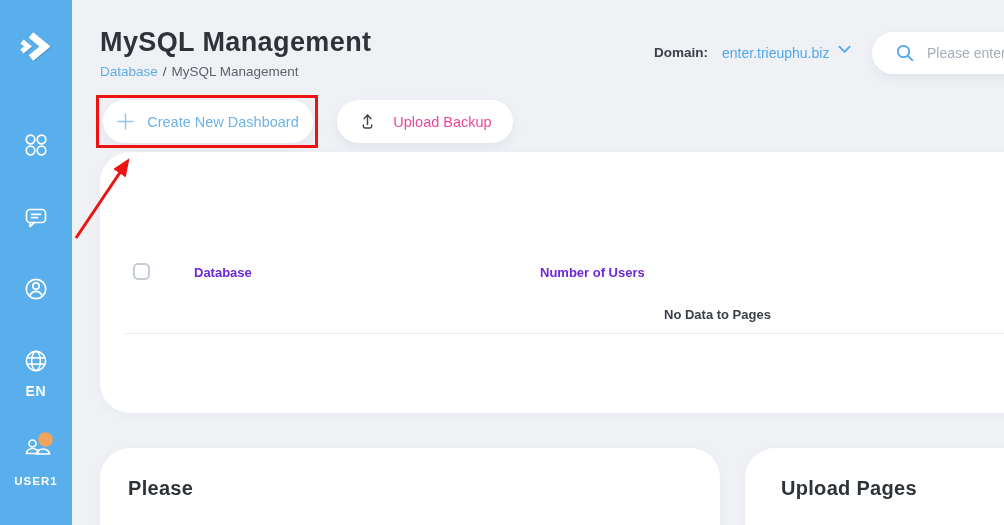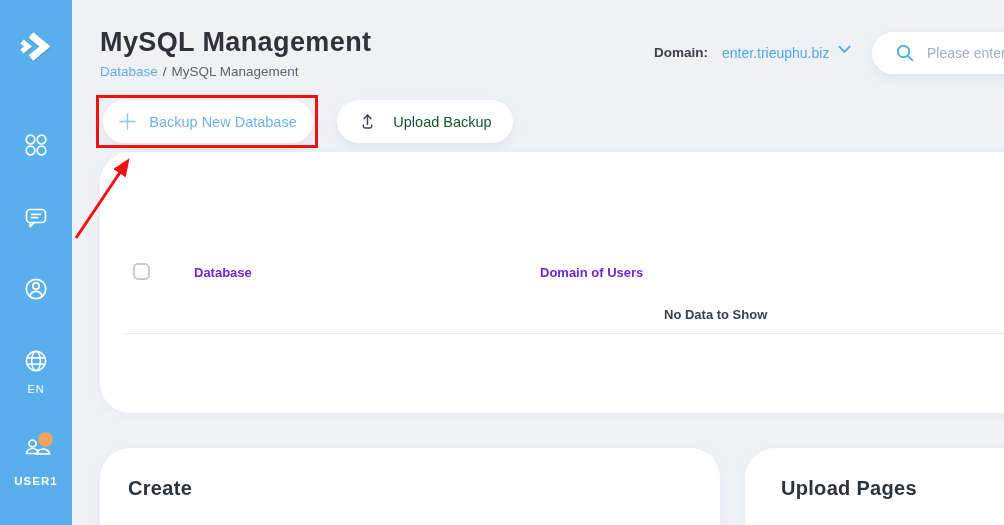--- a/index.html
+++ b/index.html
@@ -15,21 +15,21 @@
     background:#58AFEC;
   }
   .logo { position:absolute; left:18px; top:30px; width:32px; height:32px; cursor:pointer;
           filter:drop-shadow(1px 1.5px 0.5px rgba(60,80,100,.25)); }
   .nav-btn { position:absolute; left:23px; width:26px; height:26px; cursor:pointer; }
   .nav-apps   { top:132px; }
   .nav-chat   { top:204px; }
   .nav-account{ top:276px; }
   .lang-icon  { position:absolute; left:23px; top:348px; width:26px; height:26px; cursor:pointer; }
   .lang-label { position:absolute; left:0; top:383px; width:72px; text-align:center;
-                color:#FFFFFF; font-size:11px; font-weight:normal; letter-spacing:.8px; }
+                color:#FFFFFF; font-size:14px; font-weight:bold; letter-spacing:.8px; }
   .user-icon  { position:absolute; left:19px; top:428px; width:34px; height:30px; cursor:pointer; }
   .user-label { position:absolute; left:0; top:475px; width:72px; text-align:center;
                 color:#FFFFFF; font-size:11.5px; font-weight:bold; letter-spacing:1px; }
   .lang-group, .user-group { cursor:pointer; }
 
   
   .page-title {
     position:absolute; left:100px; top:27px;
     font-size:27px; font-weight:bold; color:#2D3338; letter-spacing:.4px;
   }
@@ -57,21 +57,21 @@
   .search-box input::placeholder { color:#A7AEB8; }
 
   
   .btn {
     position:absolute; top:100px; height:43px; border:none; background:#FFFFFF;
     border-radius:21.5px; display:flex; align-items:center; justify-content:center;
     cursor:pointer; font-family:"Liberation Sans", sans-serif; font-size:14.5px;
     box-shadow:0 4px 10px rgba(140,155,175,.14);
   }
   .btn-create { left:103px; width:210px; color:#6FB2E6; gap:13px; }
-  .btn-upload { left:337px; width:176px; color:#14532d; gap:16px; }
+  .btn-upload { left:337px; width:176px; color:#ec4899; gap:16px; }
 
   
   .annot-rect {
     position:absolute; left:96px; top:95px; width:222px; height:53px;
     border:3px solid #EF1212; z-index:6; pointer-events:none;
   }
   .annot-arrow { position:absolute; left:58px; top:148px; z-index:6; pointer-events:none; }
 
   
   .table-card {
@@ -201,21 +201,21 @@
     <input type="text" placeholder="Please enter" style="">
   </div>
 
   <button class="btn btn-create">
     <svg viewBox="0 0 18 18" width="17" height="17">
       <g stroke="#93C4EA" stroke-width="1.5" stroke-linecap="round">
         <path d="M9 1 V17"></path>
           <path d="M1 9 H17"></path>
       </g>
     </svg>
-    <span>Backup New Database</span>
+    <span>Create New Dashboard</span>
   </button>
 
   <button class="btn btn-upload">
     <svg viewBox="0 0 20 20" width="19" height="19">
       <g fill="none" stroke="#3E454D" stroke-width="1.5" stroke-linecap="round" stroke-linejoin="round">
         <path d="M10 13.2 V3.4"></path>
         <path d="M6.4 7 L10 3.2 L13.6 7"></path>
         <path d="M5.6 13.6 v1.5 a1.7 1.7 0 0 0 1.7 1.7 h5.4 a1.7 1.7 0 0 0 1.7 -1.7 v-1.5"></path>
       </g>
     </svg>
@@ -228,26 +228,26 @@
       <marker id="ah" markerWidth="6" markerHeight="5" refX="4.5" refY="2.5" orient="auto">
         <polygon points="0 0, 6 2.5, 0 5" fill="#EF1212"></polygon>
       </marker>
     </defs>
     <line x1="18" y1="90" x2="69" y2="14" stroke="#EF1212" stroke-width="3" marker-end="url(#ah)"></line>
   </svg>
 
   <section class="table-card">
     <span class="checkbox"></span>
     <span class="col col-db">Database</span>
-    <span class="col col-users">Domain of Users</span>
-    <span class="empty-msg">No Data to Show</span>
+    <span class="col col-users">Number of Users</span>
+    <span class="empty-msg">No Data to Pages</span>
     <div class="table-divider"></div>
   </section>
 
   <section class="card details-card">
-    <h2>Create</h2>
+    <h2>Please</h2>
   </section>
 
   <section class="card related-card">
     <h2>Upload Pages</h2>
   </section>
 
 </div>
 
 </body></html>

